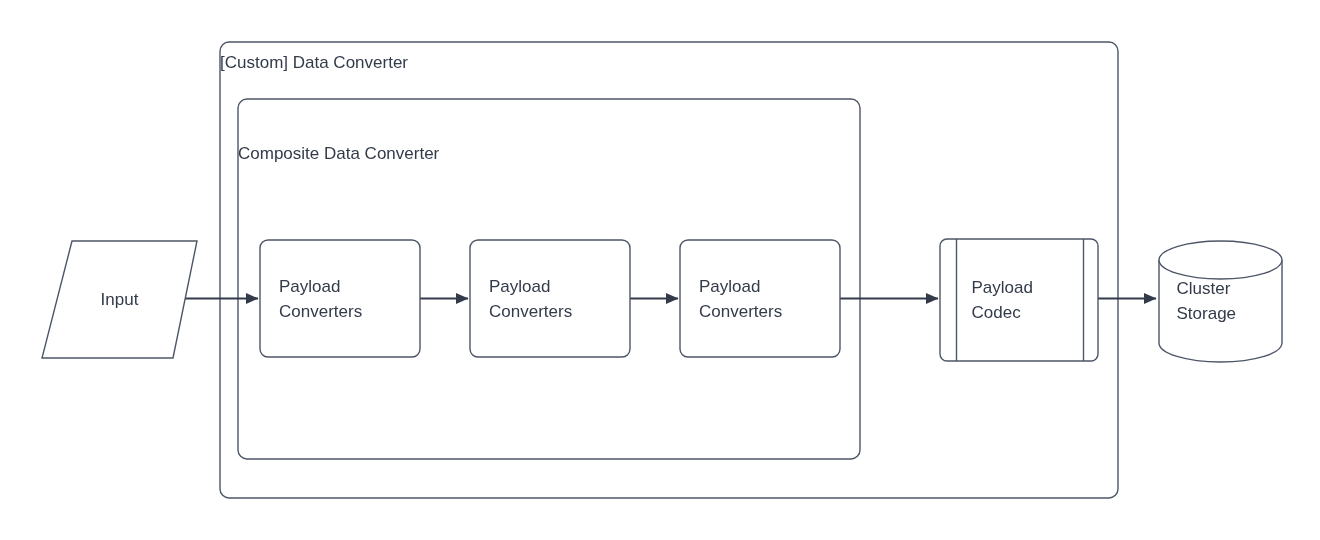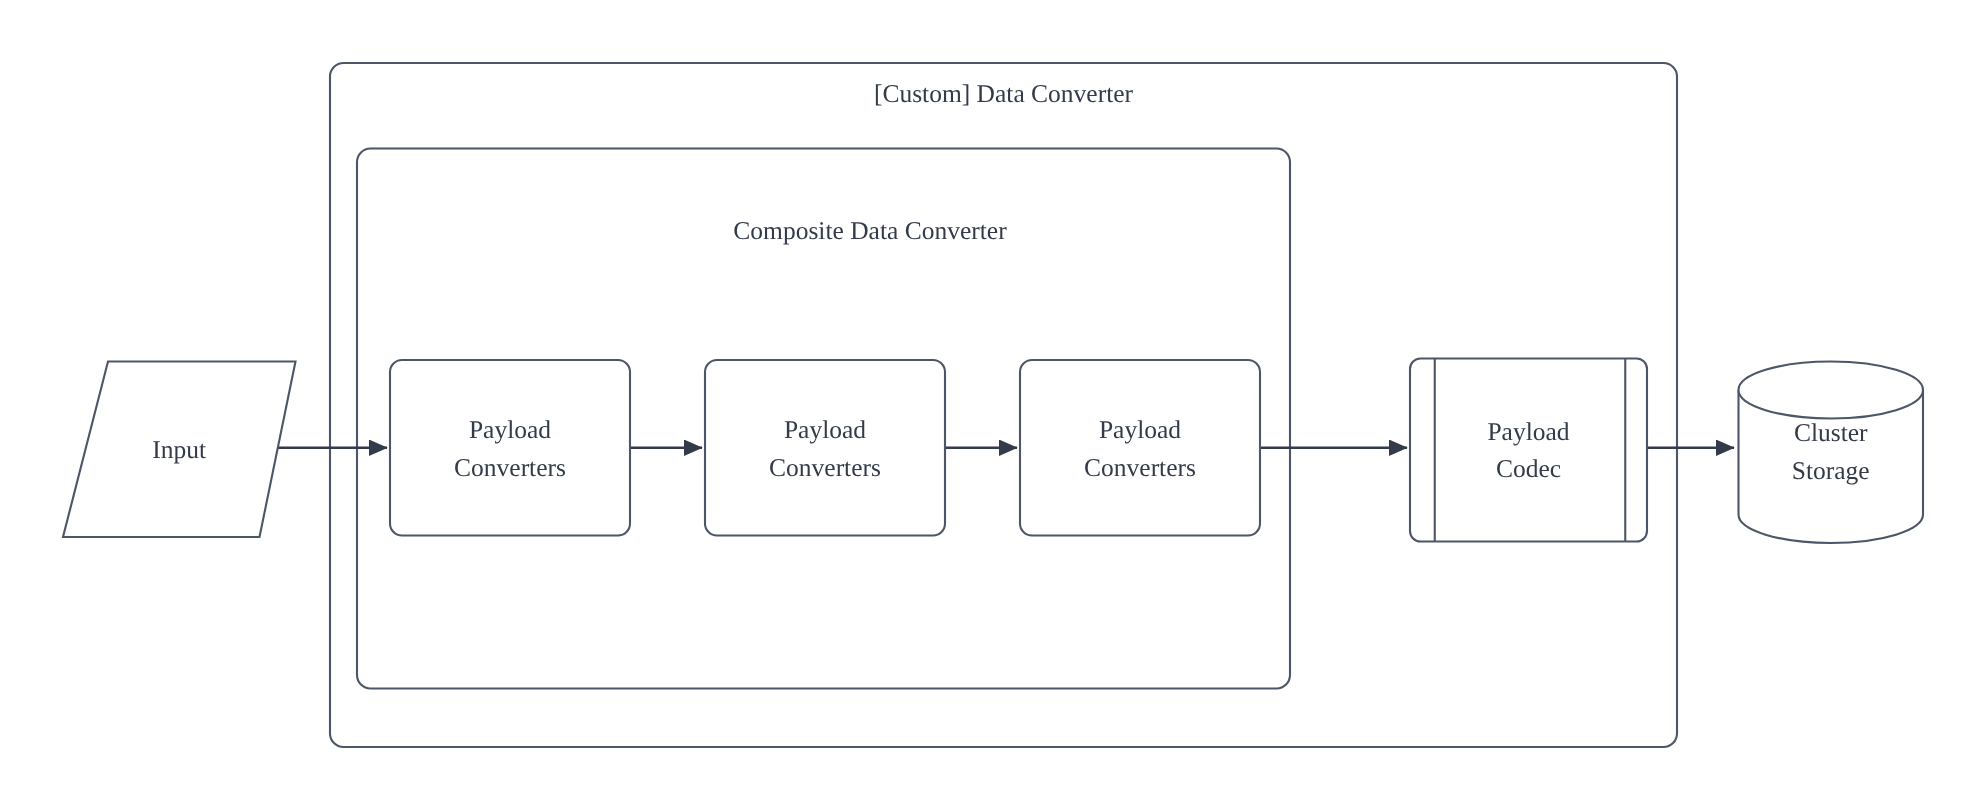--- a/index.html
+++ b/index.html
@@ -13,23 +13,22 @@
     position: relative;
     width: 1320px; height: 540px;
     background: #ffffff;
   }
   .stage svg { position: absolute; left: 0; top: 0; }
   .lbl {
     position: absolute;
     color: #333b4a;
     font-size: 17px;
     line-height: 25px;
-    text-align: center;
+    text-align: left;
     white-space: pre-line;
-    font-family: Liberation Serif, serif;
   }
   .lbl.center {
     display: flex;
     align-items: center;
     justify-content: center;
   }
   .lbl.center span { display: inline-block; }
   .wrap-120 span { max-width: 122px; }
   .wrap-90  span { max-width: 95px; }
   .wrap-85  span { max-width: 88px; }

